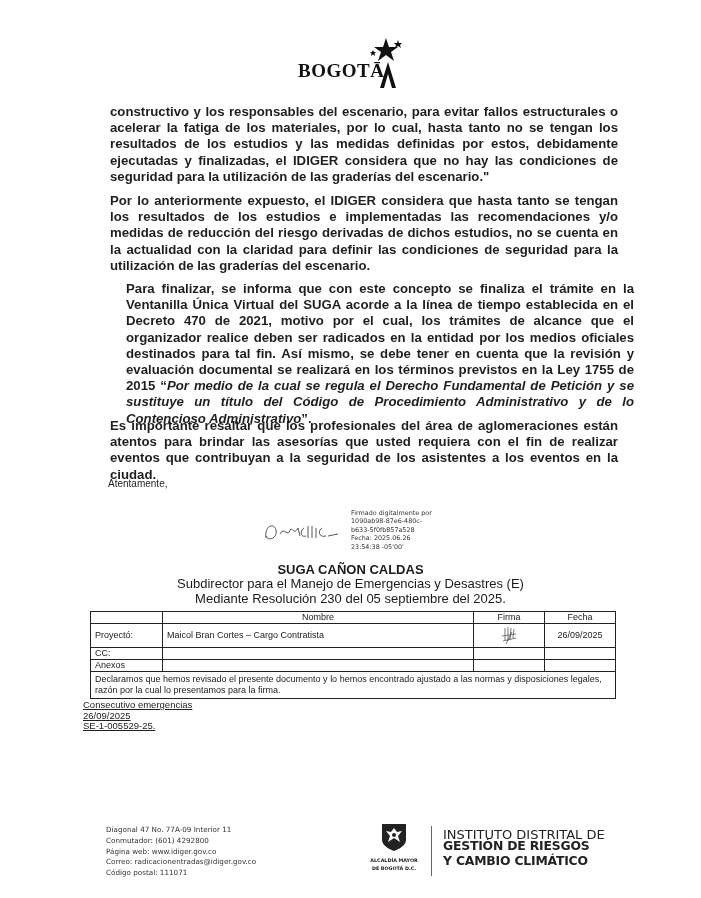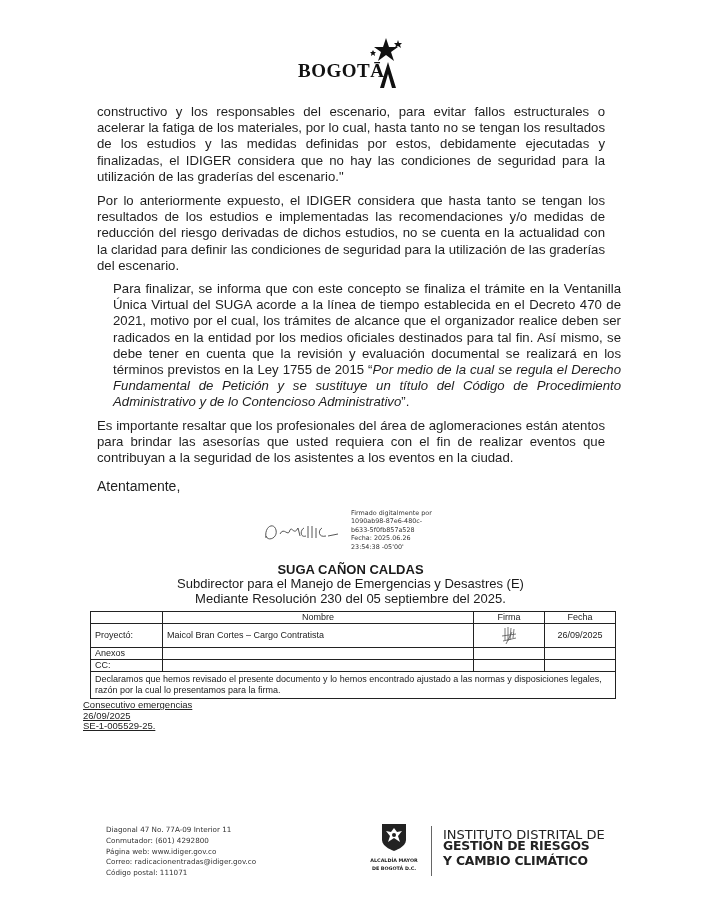--- a/index.html
+++ b/index.html
@@ -8,28 +8,28 @@
     font-family: "Liberation Sans", sans-serif; color: #1a1a1a;
   }
   .logo { position: absolute; left: 298px; top: 36px; width: 110px; height: 54px; }
   .logo-text {
     position: absolute; left: 0; top: 24px; font-family: Liberation Serif, serif;
     font-weight: bold; font-size: 19px; letter-spacing: 0.5px; color: #111;
   }
   .logo svg { position: absolute; left: 62px; top: 0; }
 
   .body-text {
-    position: absolute; left: 97px; width: 508px; font-size: 13.2px; line-height: 16.2px;
-    text-align: justify; color: #1f1f1f;
+    position: absolute; left: 110px; width: 508px; font-size: 13.2px; line-height: 16.2px;
+    text-align: justify; color: #1f1f1f; font-weight: bold;
   }
   .p1 { top: 104px; }
   .p2 { top: 193px; }
   .p3 { top: 281px; margin-left: 16px; }
   .p4 { top: 418px; }
-  .closing { position: absolute; left: 97px; top: 478px; font-size: 14px; color: #1f1f1f; text-align: right; }
+  .closing { position: absolute; left: 108px; top: 478px; font-size: 10px; color: #1f1f1f; text-align: right; }
   .it { font-style: italic; }
 
   .sig-scribble { position: absolute; left: 262px; top: 516px; }
   .sig-digital {
     position: absolute; left: 351px; top: 509px; font-family: "DejaVu Sans", sans-serif;
     font-size: 6.4px; line-height: 8.4px; color: #333;
   }
   .signer { position: absolute; left: 0; width: 701px; text-align: center; top: 562px; }
   .signer-name { font-weight: bold; font-size: 13px; line-height: 15px; color: #1a1a1a; }
   .signer-line { font-size: 13px; line-height: 14.5px; color: #1a1a1a; }
@@ -113,27 +113,27 @@
     <td>Proyectó:</td>
     <td>Maicol Bran Cortes – Cargo Contratista</td>
     <td class="center">
       <svg class="firma-mark" width="22" height="20" viewBox="0 0 22 20">
         <path d="M7 2 L7 14 M10 1 L10 15 M13 2 L12 14 M16 3 L15 12 M4 10 L18 8 M5 15 L18 12 M8 18 L14 6" stroke="#555" stroke-width="0.8" fill="none"></path>
       </svg>
     </td>
     <td class="center">26/09/2025</td>
   </tr>
   <tr>
-    <td>Anexos</td>
+    <td>CC:</td>
     <td></td>
     <td></td>
     <td></td>
   </tr>
   <tr>
-    <td>CC:</td>
+    <td>Anexos</td>
     <td></td>
     <td></td>
     <td></td>
   </tr>
   <tr>
     <td colspan="4" style="padding:2px 4px;">Declaramos que hemos revisado el presente documento y lo hemos encontrado ajustado a las normas y disposiciones legales, razón por la cual lo presentamos para la firma.</td>
   </tr>
 </tbody>
   </table>
 

